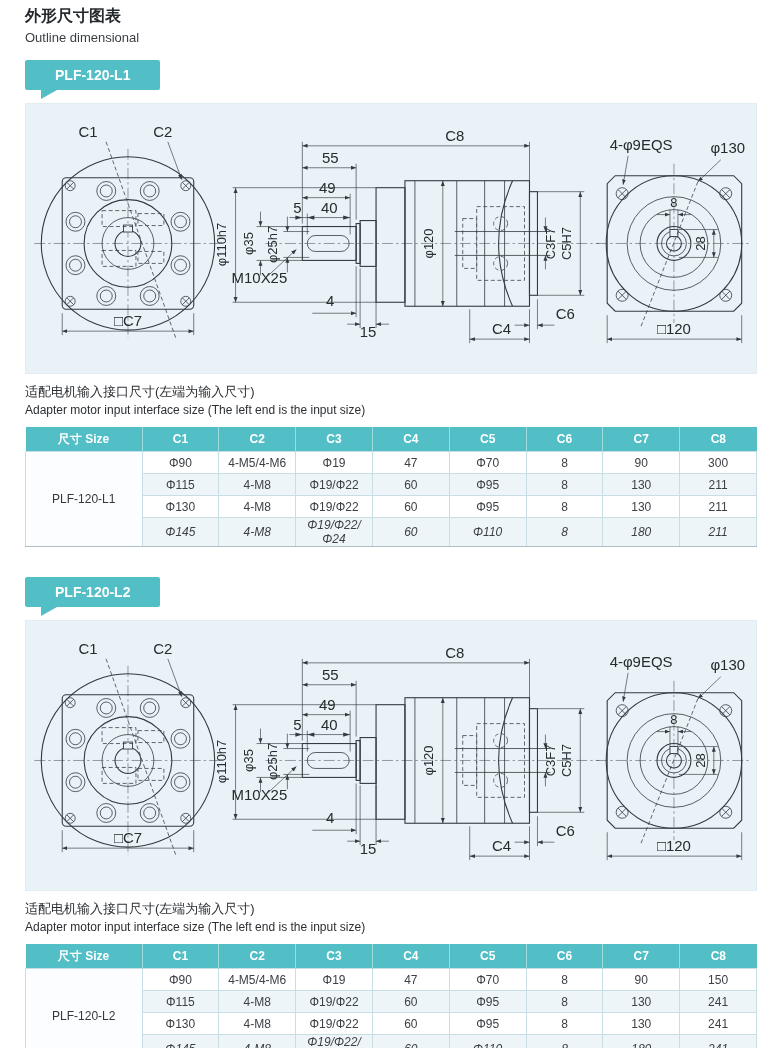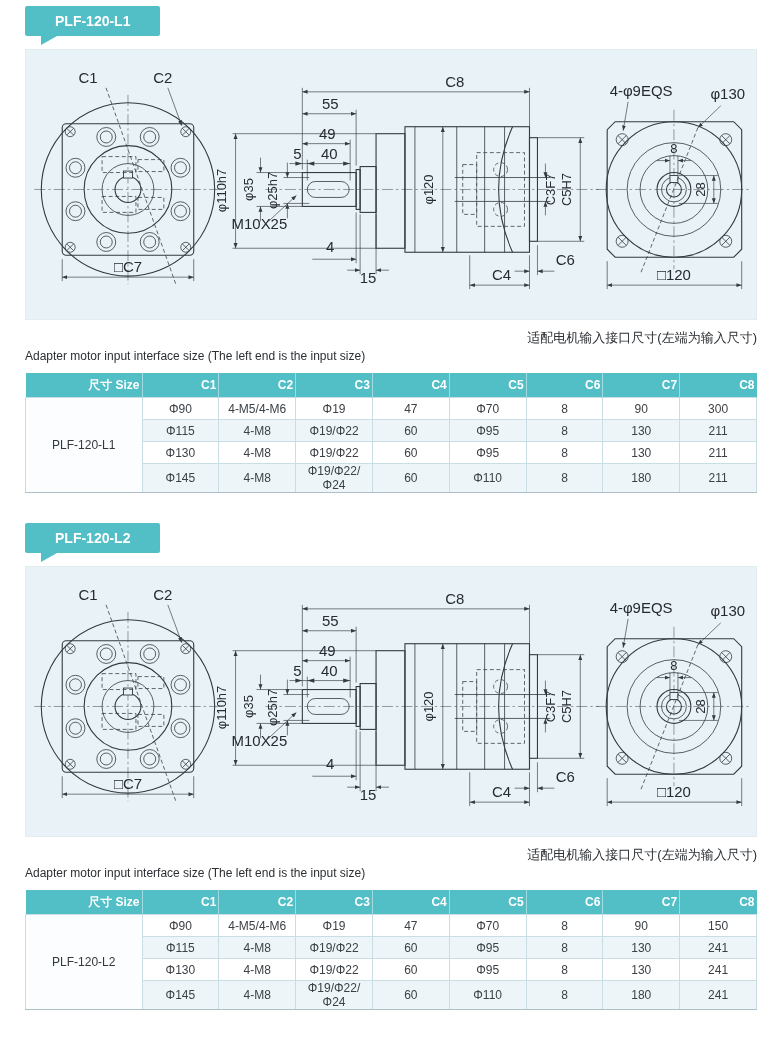--- a/index.html
+++ b/index.html
@@ -8,32 +8,32 @@
   h1{font-size:16px;line-height:20px;margin:0 0 4px 0;font-weight:bold;color:#25292d;}
   .subtitle{font-size:13px;line-height:16px;margin:0 0 14px 0;color:#3a3f44;}
   .section{margin:0 0 0 0;}
   .section + .section{margin-top:30px;}
   .badge{display:inline-block;position:relative;background:#52bec6;color:#fff;
          font-weight:bold;font-size:14px;line-height:18px;padding:6px 30px;border-radius:2px;}
   .badge::after{content:'';position:absolute;left:16px;bottom:-9px;width:0;height:0;
          border-style:solid;border-width:9px 16px 0 0;border-color:#52bec6 transparent transparent transparent;}
   .panel{margin-top:13px;background:#e9f2f6;border:1px solid #e2edf2;}
   .panel svg{display:block;width:730px;height:269px;}
-  .note-zh{font-size:13px;line-height:16px;margin:10px 0 0 0;color:#2b2f33;text-align:right;}
+  .note-zh{font-size:13px;line-height:16px;margin:10px 0 0 0;color:#2b2f33;}
   .note-en{font-size:12px;line-height:16px;margin:2px 0 0 0;color:#2b2f33;}
   table.dims{margin-top:9px;width:732px;border-collapse:collapse;table-layout:fixed;font-size:12px;}
   table.dims th{background:#52bec6;color:#fff;font-weight:bold;height:24px;padding:0 2px;
-         border-right:1px solid rgba(255,255,255,0.45);text-align:right;}
+         border-right:1px solid rgba(255,255,255,0.45);text-align:center;}
   table.dims th:last-child{border-right:none;}
   table.dims th:first-child{width:112px;}
   table.dims td{height:21px;text-align:center;padding:0 2px;color:#3c4146;
          border:1px solid #c9dde4;background:#ffffff;}
   table.dims tbody tr:nth-child(even) td{background:#edf5f8;}
   table.dims td.label{background:#fbfdfe;color:#33383d;border-bottom:1px solid #aebfc6;}
-  table.dims tbody tr:last-child td{border-bottom:1px solid #aebfc6;}
+  table.dims tbody tr:last-child td{border-bottom:1px solid #aebfc6;font-style:italic;}
   
   .o{fill:none;stroke:#333a40;stroke-width:1.1;}
   .t{fill:none;stroke:#333a40;stroke-width:0.8;}
   .dash{fill:none;stroke:#3c434a;stroke-width:0.8;stroke-dasharray:4 2.6;}
   .cl{fill:none;stroke:#4a5056;stroke-width:0.55;stroke-dasharray:11 3 2.5 3;}
   .dim{fill:none;stroke:#333a40;stroke-width:0.65;}
   .lbl{fill:#262b30;font-family:"Liberation Sans","DejaVu Sans",sans-serif;font-size:15px;}
   .lbl-s{fill:#262b30;font-family:"Liberation Sans","DejaVu Sans",sans-serif;font-size:13px;}
   .arrp{fill:#333a40;stroke:none;}
 </style>
@@ -255,20 +255,22 @@
         <line class="dim" x1="583" y1="212" x2="583" y2="240"></line>
         <line class="dim" x1="718" y1="212" x2="718" y2="240"></line>
         <line class="dim" x1="583" y1="236" x2="718" y2="236" marker-start="url(#aS)" marker-end="url(#aE)"></line>
         <text class="lbl" x="650" y="231" text-anchor="middle">□120</text>
       </g>
     </symbol>
   </defs>
 </svg>
 
 <div class="content">
+  <h1>外形尺寸图表</h1>
+  <p class="subtitle">Outline dimensional</p>
   <div id="sections">
   <section class="section">
     <div class="badge">PLF-120-L1</div>
     <div class="panel">
       <svg viewBox="0 0 732 270">
         <use href="#gearbox-drawing"></use>
       </svg>
     </div>
     <p class="note-zh">适配电机输入接口尺寸(左端为输入尺寸)</p>
     <p class="note-en">Adapter motor input interface size (The left end is the input size)</p>

